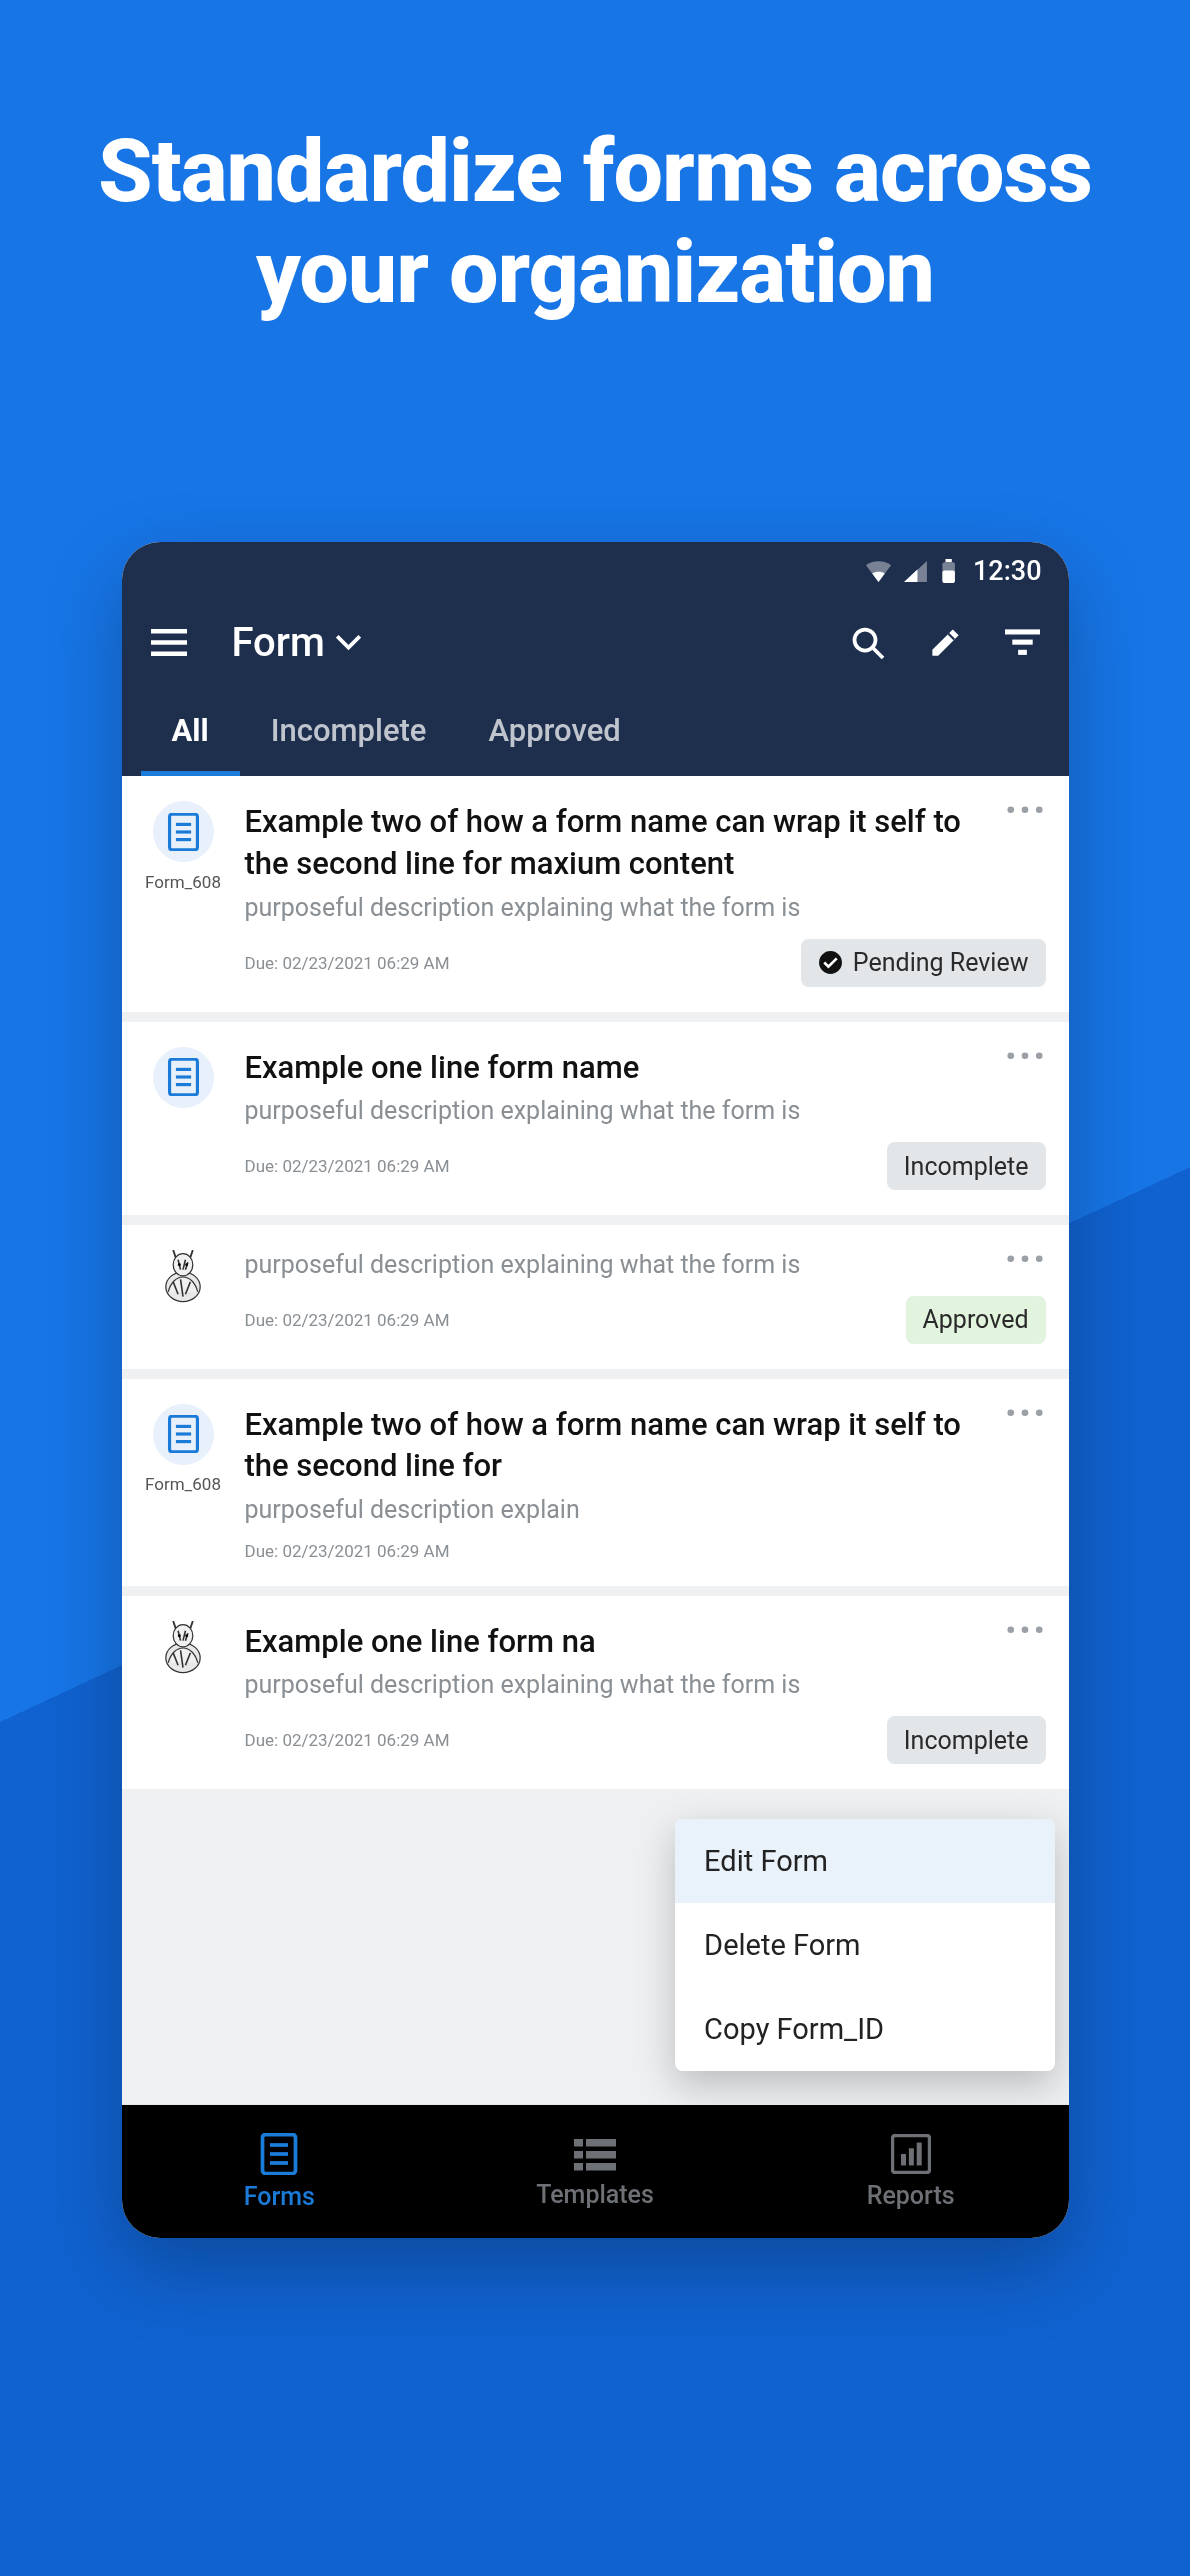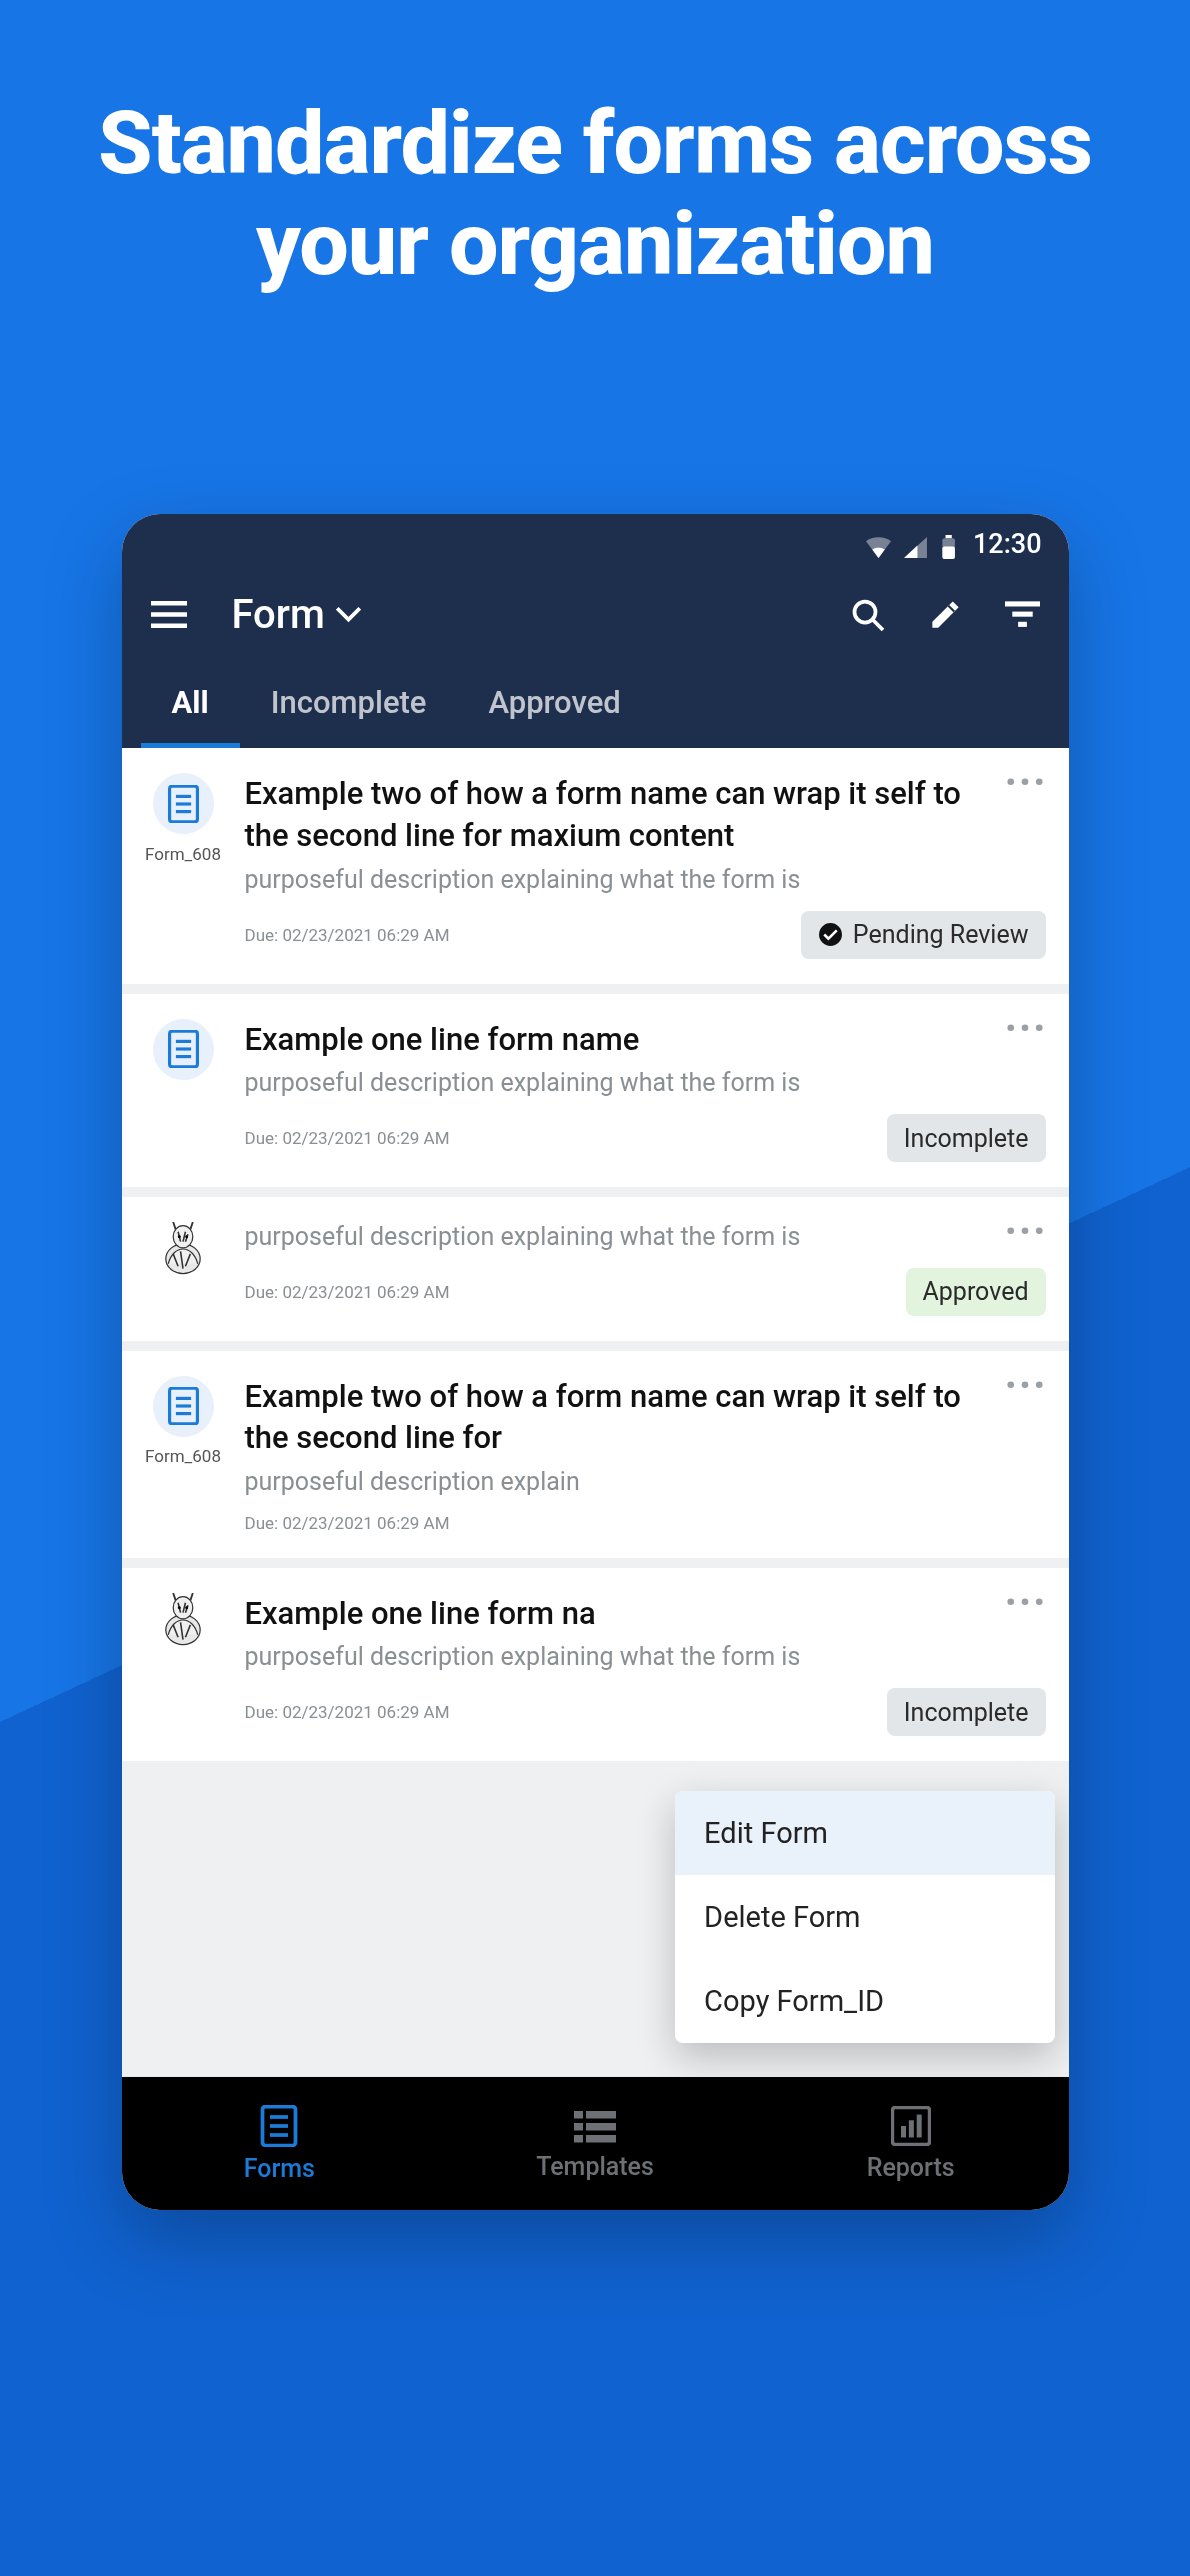--- a/index.html
+++ b/index.html
@@ -13,21 +13,21 @@
   .bg-poly {
     position: absolute;
     inset: 0;
     background: linear-gradient(155deg, #1775e6 0%, #1775e6 55%, #1062d0 55%, #1062d0 100%);
     z-index: 0;
   }
   .hero {
     position: relative;
     z-index: 1;
     text-align: center;
-    padding-top: 92px;
+    padding-top: 120px;
     color: #fff;
     font-weight: 800;
     font-size: 88px;
     line-height: 1.15;
     letter-spacing: -1px;
   }
   .phone {
     position: relative;
     z-index: 1;
     margin: 220px auto 0;
@@ -38,23 +38,23 @@
     overflow: hidden;
     box-shadow: 0 29px 77px rgba(0,0,0,0.25);
     display: flex;
     flex-direction: column;
   }
   .statusbar {
     height: 58px;
     background: #1e2f4e;
     color: #fff;
     display: flex;
-    align-items: flex-end;
+    align-items: center;
     justify-content: flex-end;
-    padding: 12px 27px;
+    padding: 0 27px;
     gap: 17px;
     font-size: 27px;
     font-weight: 500;
   }
   .status-icons { display: flex; align-items: center; gap: 13.4px; }
   .appbar {
     background: #1e2f4e;
     color: #fff;
     display: flex;
     align-items: center;

